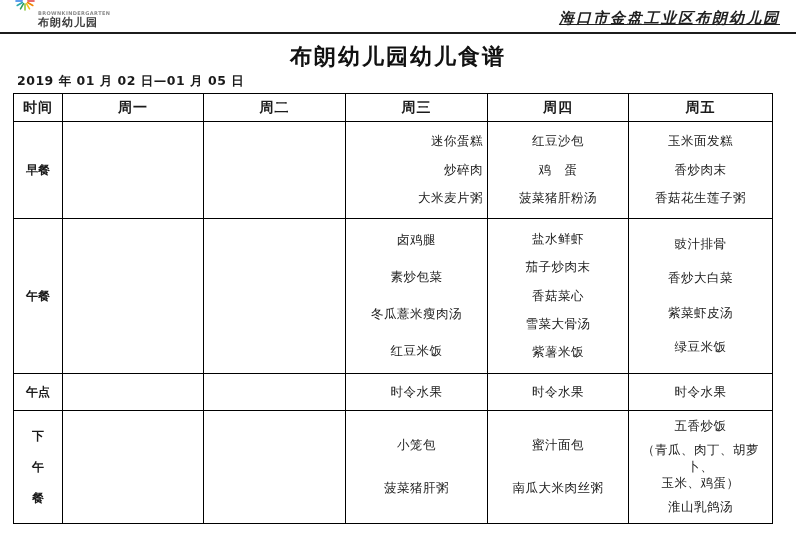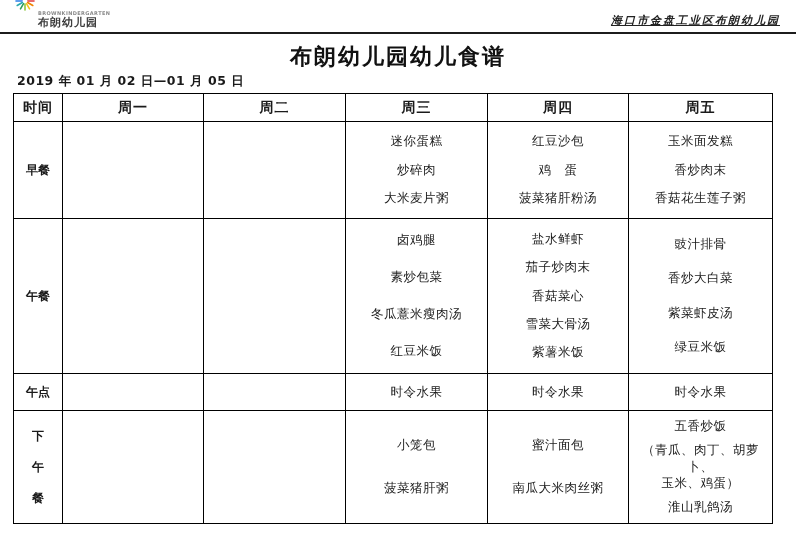--- a/index.html
+++ b/index.html
@@ -10,21 +10,21 @@
   }
   .header {
     display:flex; justify-content:space-between; align-items:flex-end;
     padding:6px 16px 3px 15px; border-bottom:2px solid #1c1c1c; height:34px;
   }
   .logo { display:flex; align-items:center; gap:3px; }
   .logo-text { display:flex; flex-direction:column; line-height:1.1;margin-top:39px; }
   .brand-en { font-size:5px; color:#8a8a8a; letter-spacing:0.4px; font-weight:bold; }
   .brand-cn { font-size:11px; font-weight:bold; color:#3d3d3d; letter-spacing:1px; }
   .school {
-    font-size:11px; font-weight:bold; font-style:italic;
+    font-size:15px; font-weight:bold; font-style:italic;
     font-family:Liberation Serif, serif;
     text-decoration:underline; letter-spacing:2px; color:#222; padding-bottom:1px;
   }
   .title {
     text-align:center; font-size:22px; font-weight:bold;
     letter-spacing:2px; margin:8px 0 1px; color:#111;
   }
   .date { margin:1px 0 3px 17px; font-size:12.5px; font-weight:bold; letter-spacing:0.5px; }
   table { border-collapse:collapse; margin-left:13px; table-layout:fixed; }
   col.c0{width:49px} col.c1{width:141px} col.c2{width:142px}
@@ -97,21 +97,21 @@
     <tbody id="menu-body">
         <tr style="height: 96px;">
           <td class="label">早餐</td>
           <td>
             <div class="cell" style="height: 96px;"></div>
           </td>
           <td>
             <div class="cell" style="height: 96px;"></div>
           </td>
           <td>
-            <div class="cell" style="height: 96px;">
+            <div class="cell" style="height: 96px; align-items: flex-end;">
               <div class="item">迷你蛋糕</div>
               <div class="item">炒碎肉</div>
               <div class="item">大米麦片粥</div>
             </div>
           </td>
           <td>
             <div class="cell" style="height: 96px;">
               <div class="item">红豆沙包</div>
               <div class="item">鸡　蛋</div>
               <div class="item">菠菜猪肝粉汤</div>

